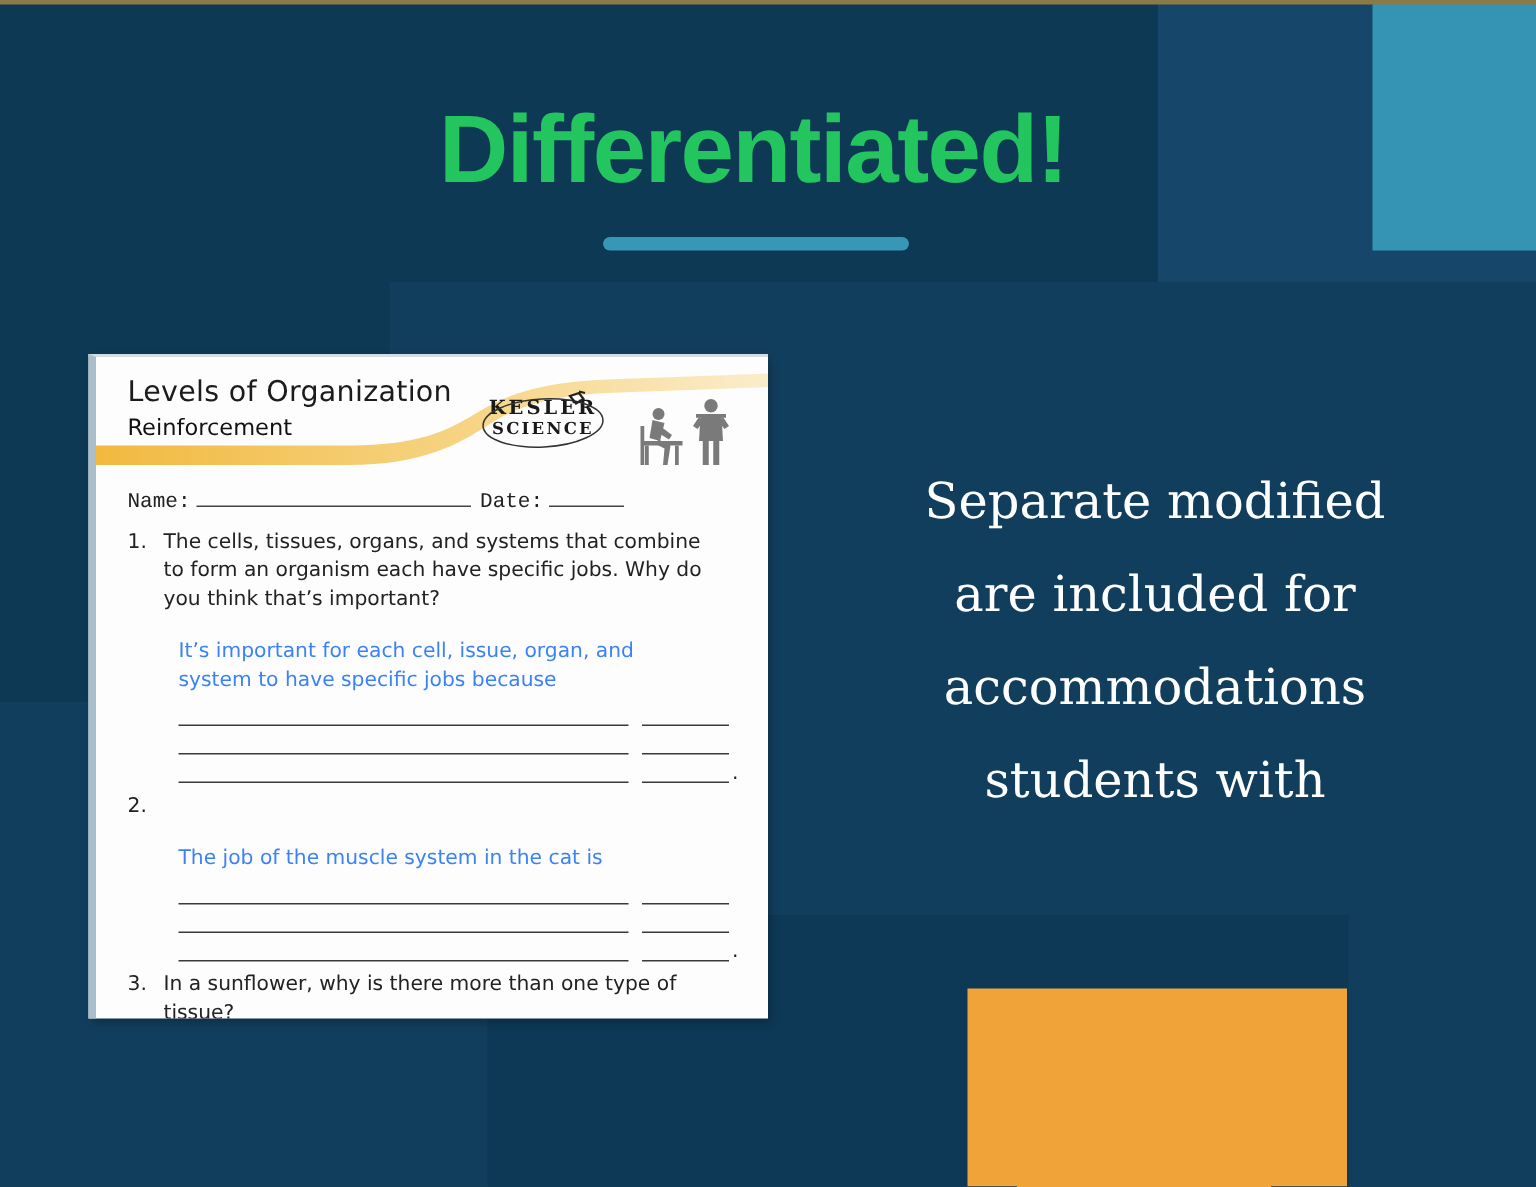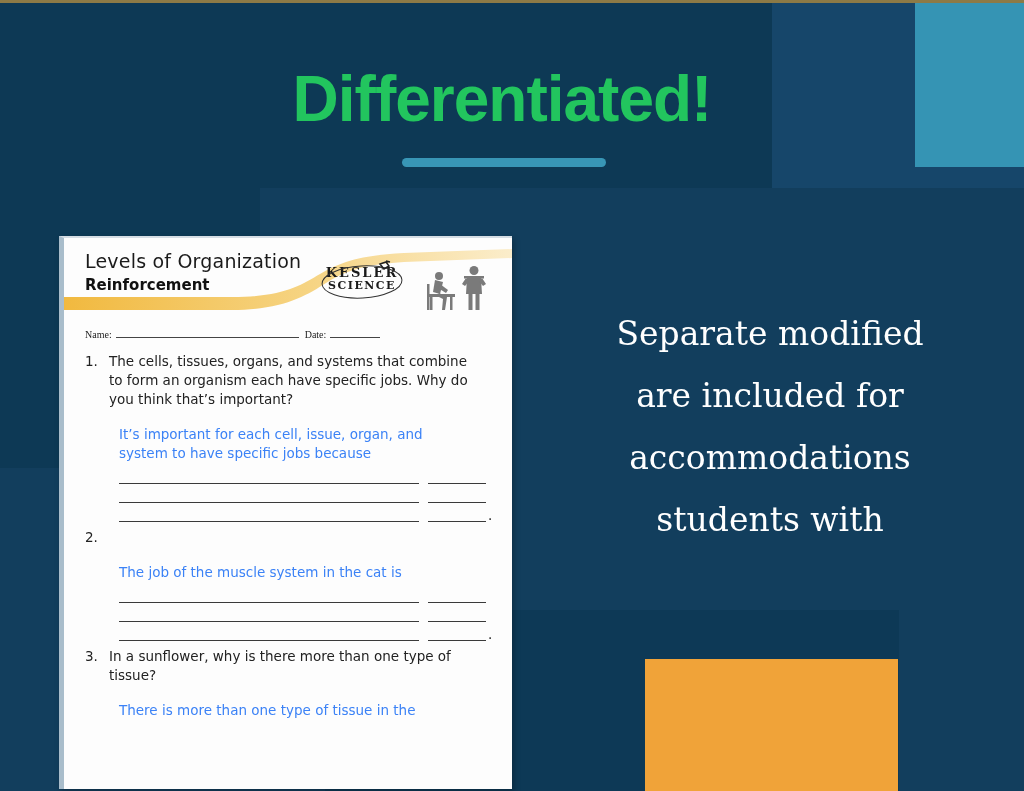--- a/index.html
+++ b/index.html
@@ -34,43 +34,43 @@
   }
 
   
   .right-panel{
     left:530px;top:303px;width:480px;text-align:center;color:#ffffff;
     font-family:"DejaVu Serif", serif;font-size:33px;line-height:62px;
   }
 
   
   .worksheet{
-    left:59px;top:236px;width:453px;height:553px;box-sizing:border-box;
+    left:59px;top:236px;width:453px;height:443px;box-sizing:border-box;
     background:#fdfdfd;overflow:hidden;
     border-left:5px solid #A9BDCB;border-top:2px solid #D5DDE4;
     box-shadow:2px 3px 6px rgba(0,0,0,0.25);
     color:#222;
   }
   .ws-header{position:relative;height:78px;}
   .ws-swoosh{position:absolute;left:0;top:0;}
   .ws-title{position:absolute;left:21px;top:12px;font-size:19px;color:#1b1b1b;
     font-family:"DejaVu Sans", sans-serif;letter-spacing:.2px;}
-  .ws-subtitle{position:absolute;left:21px;top:38px;font-size:15px;font-weight:bold;
+  .ws-subtitle{position:absolute;left:21px;top:38px;font-size:15px;font-weight:normal;
     color:#111;font-family:"DejaVu Sans", sans-serif;}
   .ws-logo{position:absolute;left:252px;top:28px;width:92px;text-align:center;
     font-family:"DejaVu Serif", serif;color:#1a1a1a;}
   .ws-logo .l1{font-size:13px;font-weight:bold;letter-spacing:2px;line-height:14px;}
   .ws-logo .l2{font-size:11px;font-weight:bold;letter-spacing:1.5px;line-height:12px;}
   .ws-logo svg{position:absolute;left:4px;top:-8px;}
   .ws-figures{position:absolute;left:362px;top:26px;}
 
   .ws-body{position:absolute;top:78px;left:0;right:0;padding:0 16px 0 21px;
     font-family:"DejaVu Sans", sans-serif;}
-  .name-row{margin-top:8px;height:19px;font-family:Liberation Serif, serif;
-    font-size:10px;color:#222;}
+  .name-row{margin-top:8px;height:19px;font-family:Liberation Mono, monospace;
+    font-size:14px;color:#222;}
   .name-line{display:inline-block;width:183px;border-bottom:1.5px solid #444;height:13px;margin:0 6px 0 4px;}
   .date-line{display:inline-block;width:50px;border-bottom:1.5px solid #444;height:13px;margin-left:4px;}
 
   .q{display:flex;font-size:13.5px;line-height:19px;color:#222;}
   .q1{margin-top:9px;} .q2{margin-top:6px;} .q3{margin-top:6px;}
   .q-num{width:24px;flex:none;}
   .q-text{white-space:pre;}
   .q-stem{margin:16px 0 0 34px;white-space:pre;font-size:13.5px;line-height:19px;color:#3b82f6;}
   .blanks{margin:2px 0 0 34px;}
   .blank-row{height:19px;display:flex;align-items:flex-end;}

